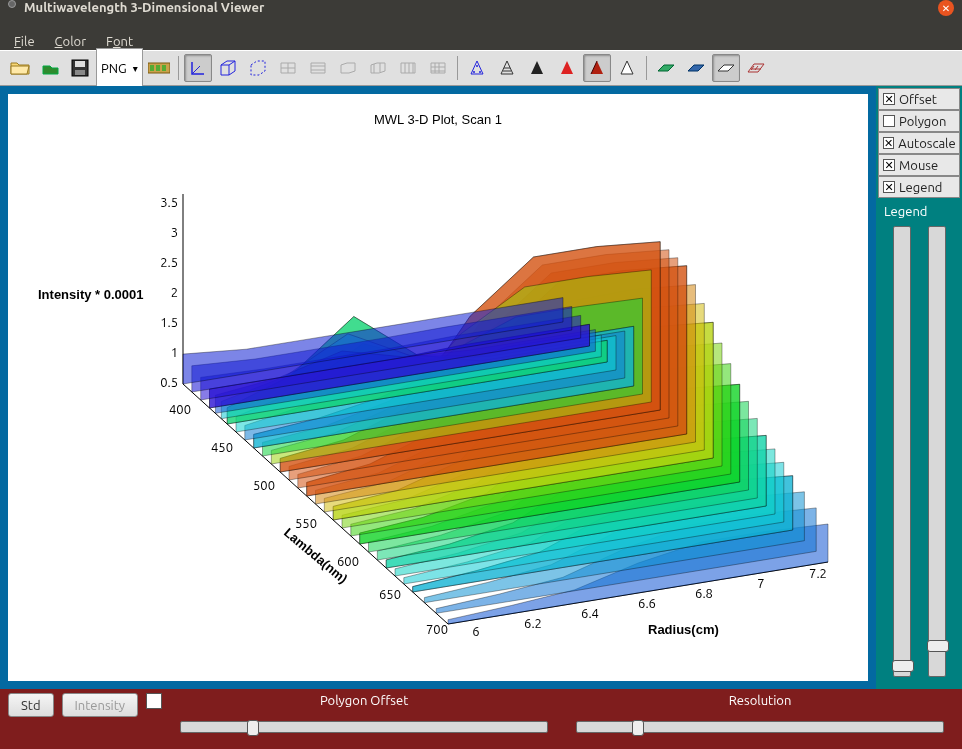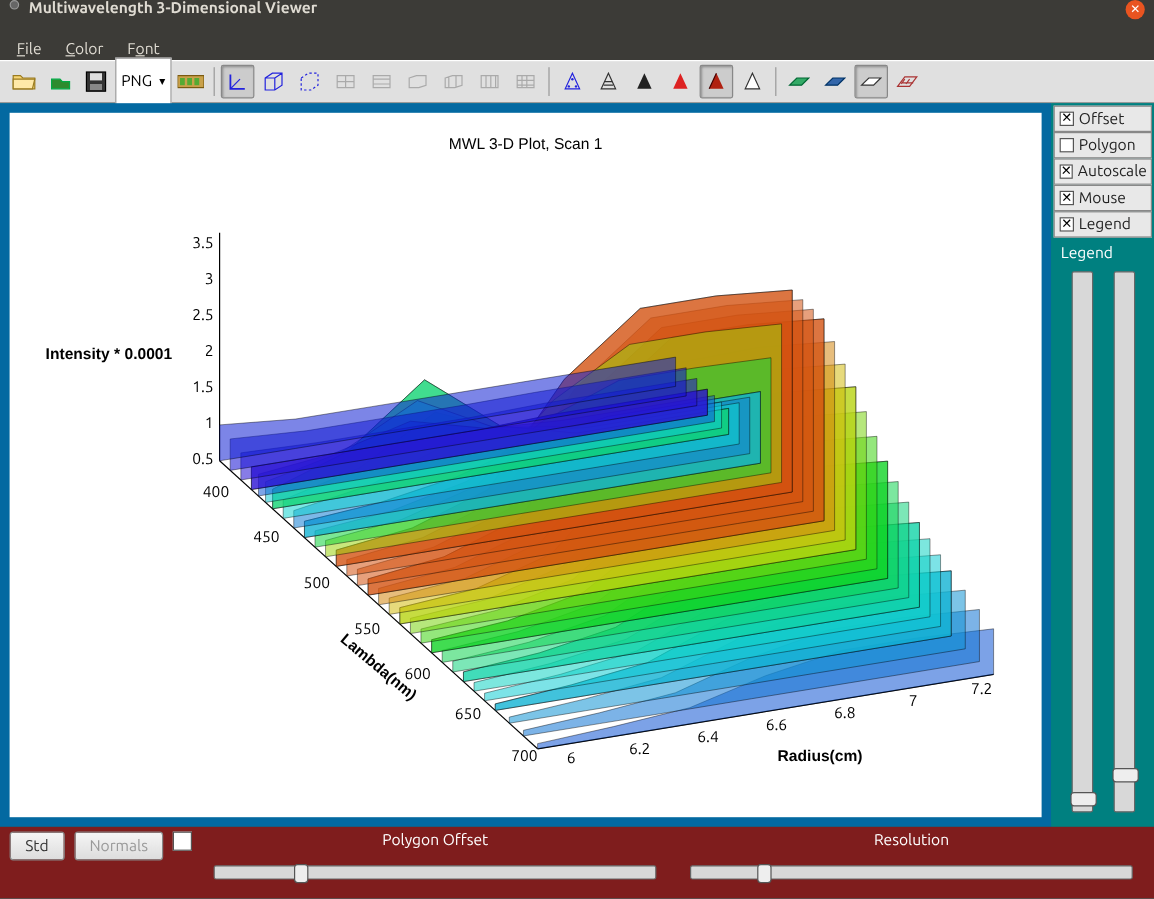--- a/index.html
+++ b/index.html
@@ -307,21 +307,21 @@
         </div>
       <div class="vslider">
           <div class="vthumb" style="bottom:24px"></div>
         </div>
     </div>
   </div>
 </div>
 
 <div class="bottom">
   <button class="btn">Std</button>
-  <button class="btn disabled">Normals</button>
+  <button class="btn disabled">Intensity</button>
   <div class="bigchk"></div>
   <div class="hslider-wrap">
     <span>Polygon Offset</span>
     <div class="hslider">
         <div class="hthumb" style="left:18%"></div>
       </div>
   </div>
   <div class="hslider-wrap">
     <span>Resolution</span>
     <div class="hslider">

